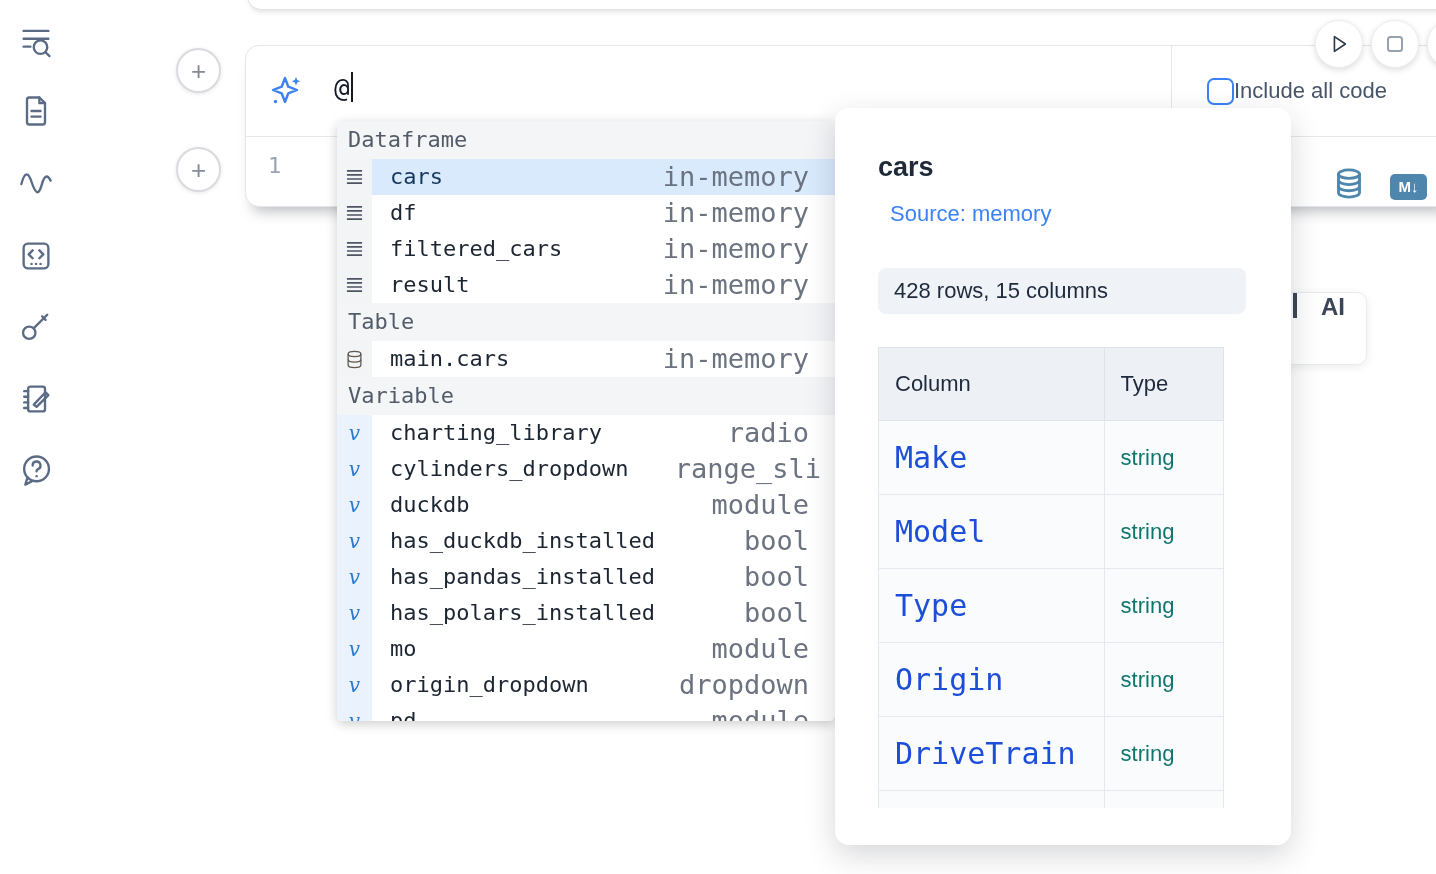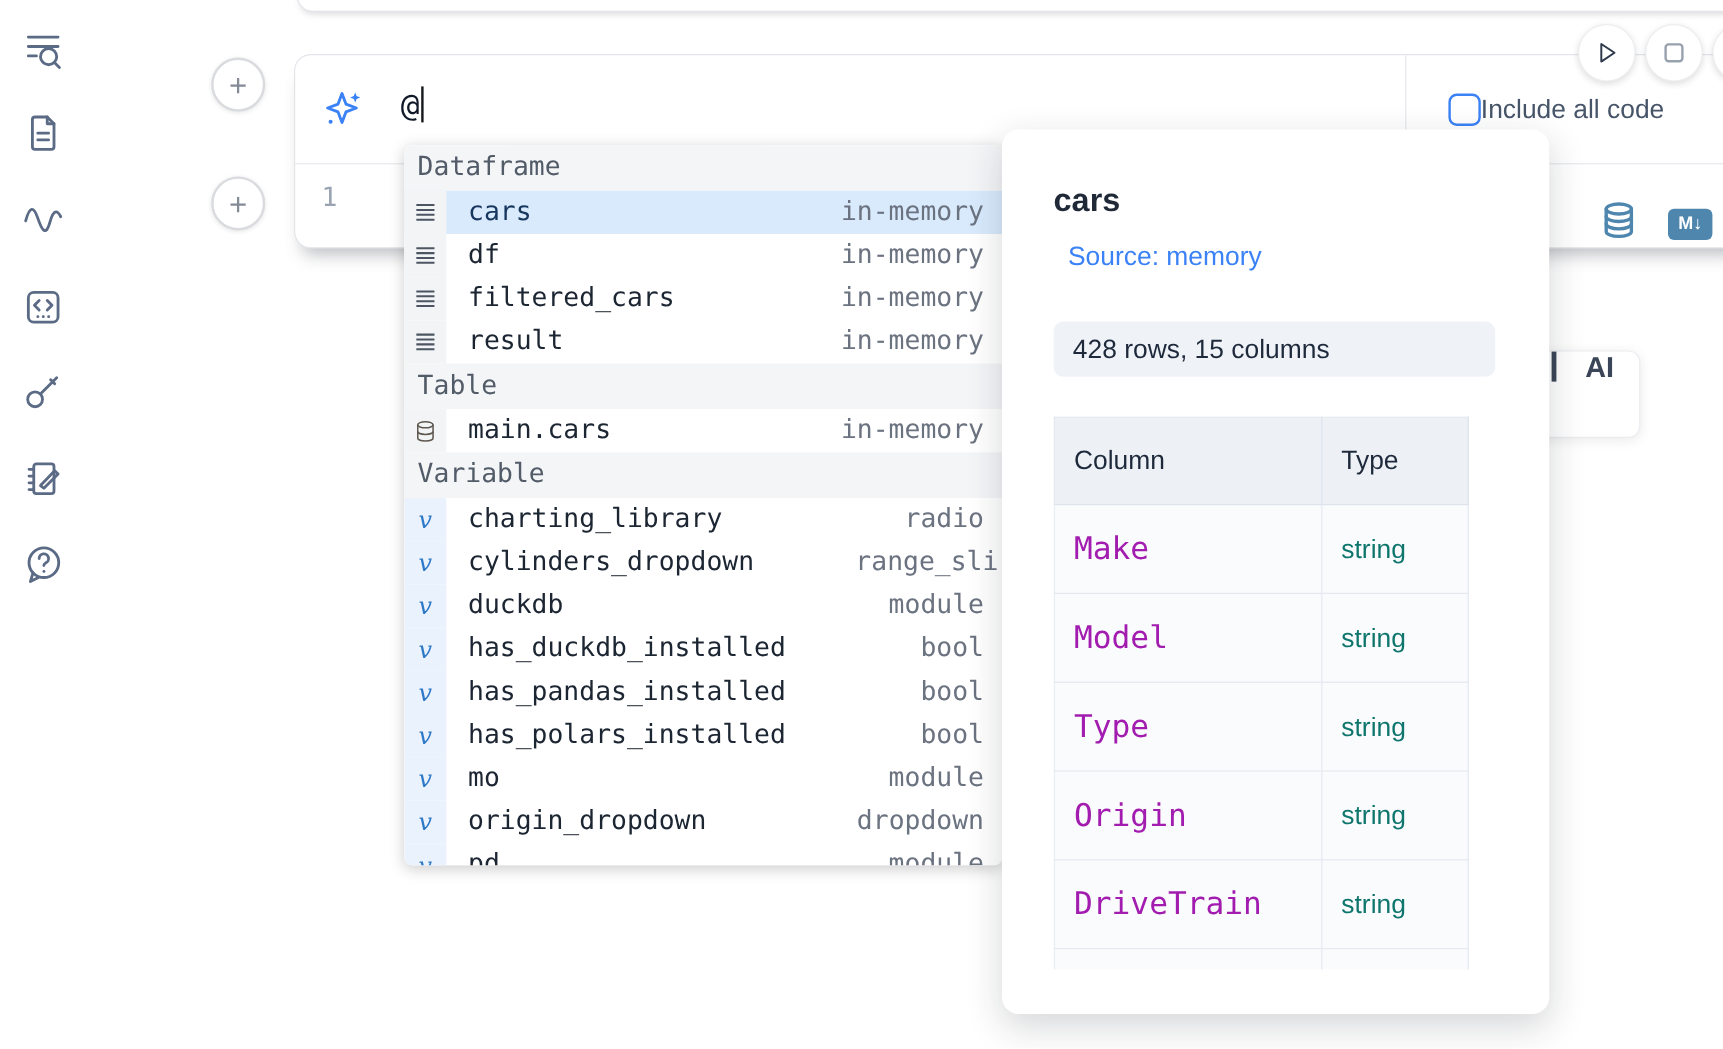--- a/index.html
+++ b/index.html
@@ -66,36 +66,36 @@
   .ac-head{ height:38px; line-height:38px; background:#f4f5f7; color:#525b68;
     font-size:22px; padding-left:11px; font-family:"DejaVu Sans Mono",monospace; }
   .ac-row{ height:36px; display:flex; align-items:stretch; background:#fff; cursor:pointer;
     font-family:"DejaVu Sans Mono",monospace; }
   .ac-row.sel{ background:#d8eafc; }
   .ac-ico{ width:35px; flex:0 0 35px; background:#f3f4f6; display:flex; align-items:center; justify-content:center; }
   .ac-ico.blue{ background:#eaf2fd; }
   .vico{ font-family:"DejaVu Serif",serif; font-style:italic; font-size:20px; color:#2e79c7; line-height:1; }
   .ac-name{ padding-left:18px; font-size:22px; color:#1c2532; line-height:36px; white-space:nowrap; }
   .ac-row.sel .ac-name{ color:#16365e; }
-  .ac-type{ margin-left:auto; padding-right:15px; font-size:22px; color:#6b7280; line-height:36px; white-space:nowrap; }
+  .ac-type{ margin-left:auto; padding-right:26px; font-size:27px; color:#6b7280; line-height:36px; white-space:nowrap; }
   .ac-type.clip{ margin-right:-12px; }
 
   
   .panel{ position:absolute; left:835px; top:108px; width:456px; height:737px;
     background:#fff; border-radius:14px; box-shadow:0 10px 30px rgba(30,35,45,.18); z-index:6; }
   .panel h2{ position:absolute; left:43px; top:44px; font-size:27px; font-weight:700; color:#1f2937; }
   .panel .src{ position:absolute; left:55px; top:93px; font-size:22px; color:#3b82f6; }
   .pill{ position:absolute; left:43px; top:148px; width:368px; height:46px; background:#eff3f8;
     border-radius:8px; font-size:22px; color:#1e293b; line-height:46px; padding-left:16px;margin-top:12px; }
   .tblwrap{ position:absolute; left:43px; top:239px; width:368px; height:461px; overflow:hidden; }
   .tblwrap table{ border-collapse:collapse; width:346px; }
   .tblwrap th{ height:73px; background:#edf1f6; font-size:22px; font-weight:400; color:#1e293b;
     text-align:left; padding-left:16px; border:1px solid #dde3ea; }
   .tblwrap td{ height:74px; background:#fafbfd; border:1px solid #e3e9ef; padding-left:16px; }
-  .tblwrap td.cname{ font-family:"DejaVu Sans Mono",monospace; font-size:26px; color:#a21caf; }
+  .tblwrap td.cname{ font-family:"DejaVu Sans Mono",monospace; font-size:30px; color:#1d4ed8; }
   .tblwrap td.ctype{ font-size:22px; color:#0f766e; }
   .tblwrap col.c1{ width:234px; } .tblwrap col.c2{ width:134px; }
 </style>
 </head>
 <body>
 
 <div class="screen">
 
   <nav class="sidebar">
     <button class="side-btn" style="top:23px">

